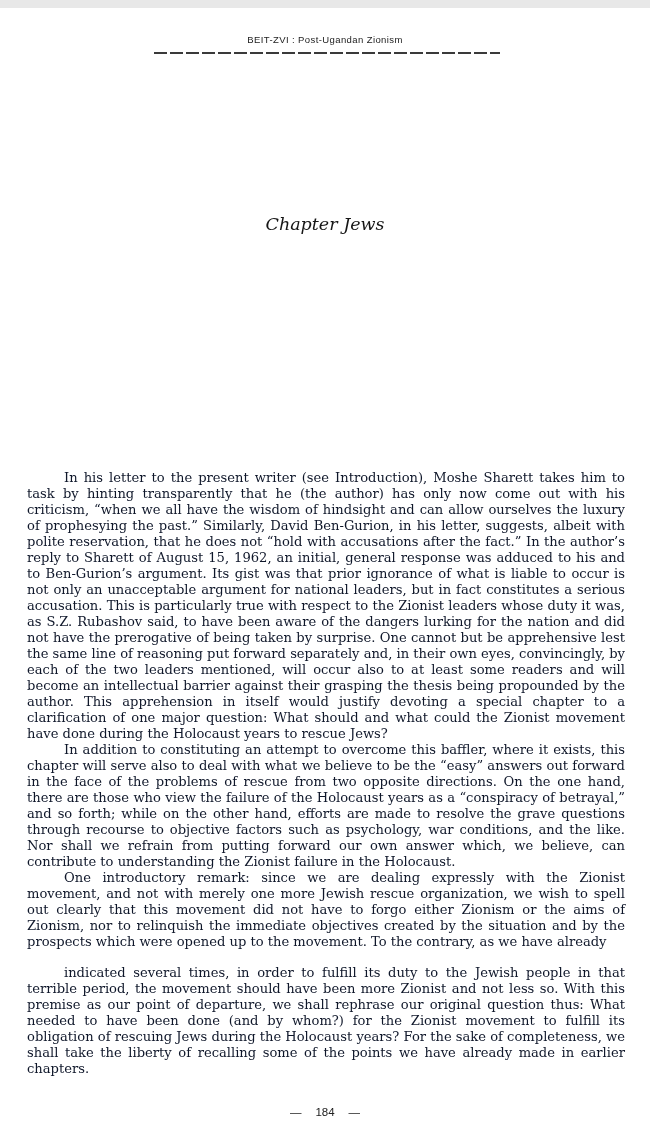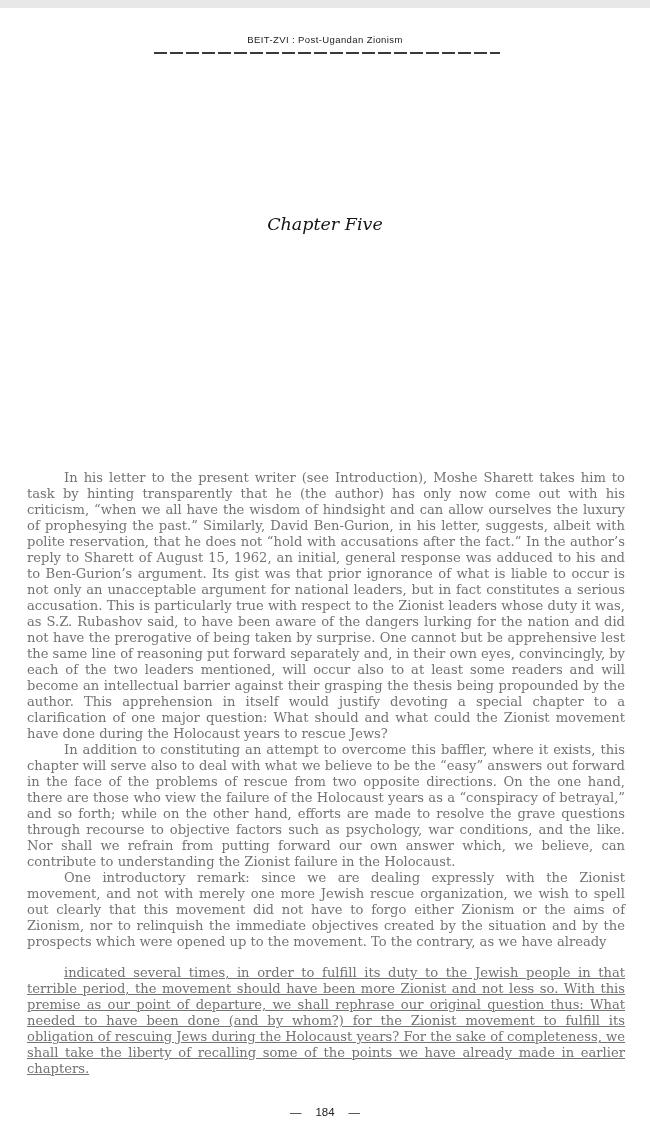--- a/index.html
+++ b/index.html
@@ -68,29 +68,28 @@
   
   .body-text {
     position: absolute;
     top: 462px;
     left: 27px;
     width: 598px;
     font-family: "DejaVu Serif", serif;
     font-size: 13.1px;
     line-height: 16px;
     text-align: justify;
-    color: #737373;
+    color: #0f172a;
   }
   .body-text p {
     margin: 0;
     text-indent: 37px;
   }
   .body-text p.gap-before {
     margin-top: 15px;
-    text-decoration: underline;
   }
 
   
   .page-footer {
     position: absolute;
     top: 1098px;
     left: 0;
     width: 100%;
     display: flex;
     justify-content: center;
@@ -103,21 +102,21 @@
 </style>
 </head>
 <body>
 
 <div class="page">
 
   <div class="running-header">BEIT-ZVI : Post-Ugandan Zionism</div>
 
   <div class="header-rule"></div>
 
-  <div class="chapter-label">Chapter Five</div>
+  <div class="chapter-label">Chapter Jews</div>
 
 
   <div class="body-text">
     <p>In his letter to the present writer (see Introduction), Moshe Sharett takes him to task by hinting transparently that he (the author) has only now come out with his criticism, “when we all have the wisdom of hindsight and can allow ourselves the luxury of prophesying the past.” Similarly, David Ben-Gurion, in his letter, suggests, albeit with polite reservation, that he does not “hold with accusations after the fact.” In the author’s reply to Sharett of August 15, 1962, an initial, general response was adduced to his and to Ben-Gurion’s argument. Its gist was that prior ignorance of what is liable to occur is not only an unacceptable argument for national leaders, but in fact constitutes a serious accusation. This is particularly true with respect to the Zionist leaders whose duty it was, as S.Z. Rubashov said, to have been aware of the dangers lurking for the nation and did not have the prerogative of being taken by surprise. One cannot but be apprehensive lest the same line of reasoning put forward separately and, in their own eyes, convincingly, by each of the two leaders mentioned, will occur also to at least some readers and will become an intellectual barrier against their grasping the thesis being propounded by the author. This apprehension in itself would justify devoting a special chapter to a clarification of one major question: What should and what could the Zionist movement have done during the Holocaust years to rescue Jews?</p>
     <p>In addition to constituting an attempt to overcome this baffler, where it exists, this chapter will serve also to deal with what we believe to be the “easy” answers out forward in the face of the problems of rescue from two opposite directions. On the one hand, there are those who view the failure of the Holocaust years as a “conspiracy of betrayal,” and so forth; while on the other hand, efforts are made to resolve the grave questions through recourse to objective factors such as psychology, war conditions, and the like. Nor shall we refrain from putting forward our own answer which, we believe, can contribute to understanding the Zionist failure in the Holocaust.</p>
     <p>One introductory remark: since we are dealing expressly with the Zionist movement, and not with merely one more Jewish rescue organization, we wish to spell out clearly that this movement did not have to forgo either Zionism or the aims of Zionism, nor to relinquish the immediate objectives created by the situation and by the prospects which were opened up to the movement. To the contrary, as we have already</p>
     <p class="gap-before">indicated several times, in order to fulfill its duty to the Jewish people in that terrible period, the movement should have been more Zionist and not less so. With this premise as our point of departure, we shall rephrase our original question thus: What needed to have been done (and by whom?) for the Zionist movement to fulfill its obligation of rescuing Jews during the Holocaust years? For the sake of completeness, we shall take the liberty of recalling some of the points we have already made in earlier chapters.</p>
   </div>
 
   <div class="page-footer">

